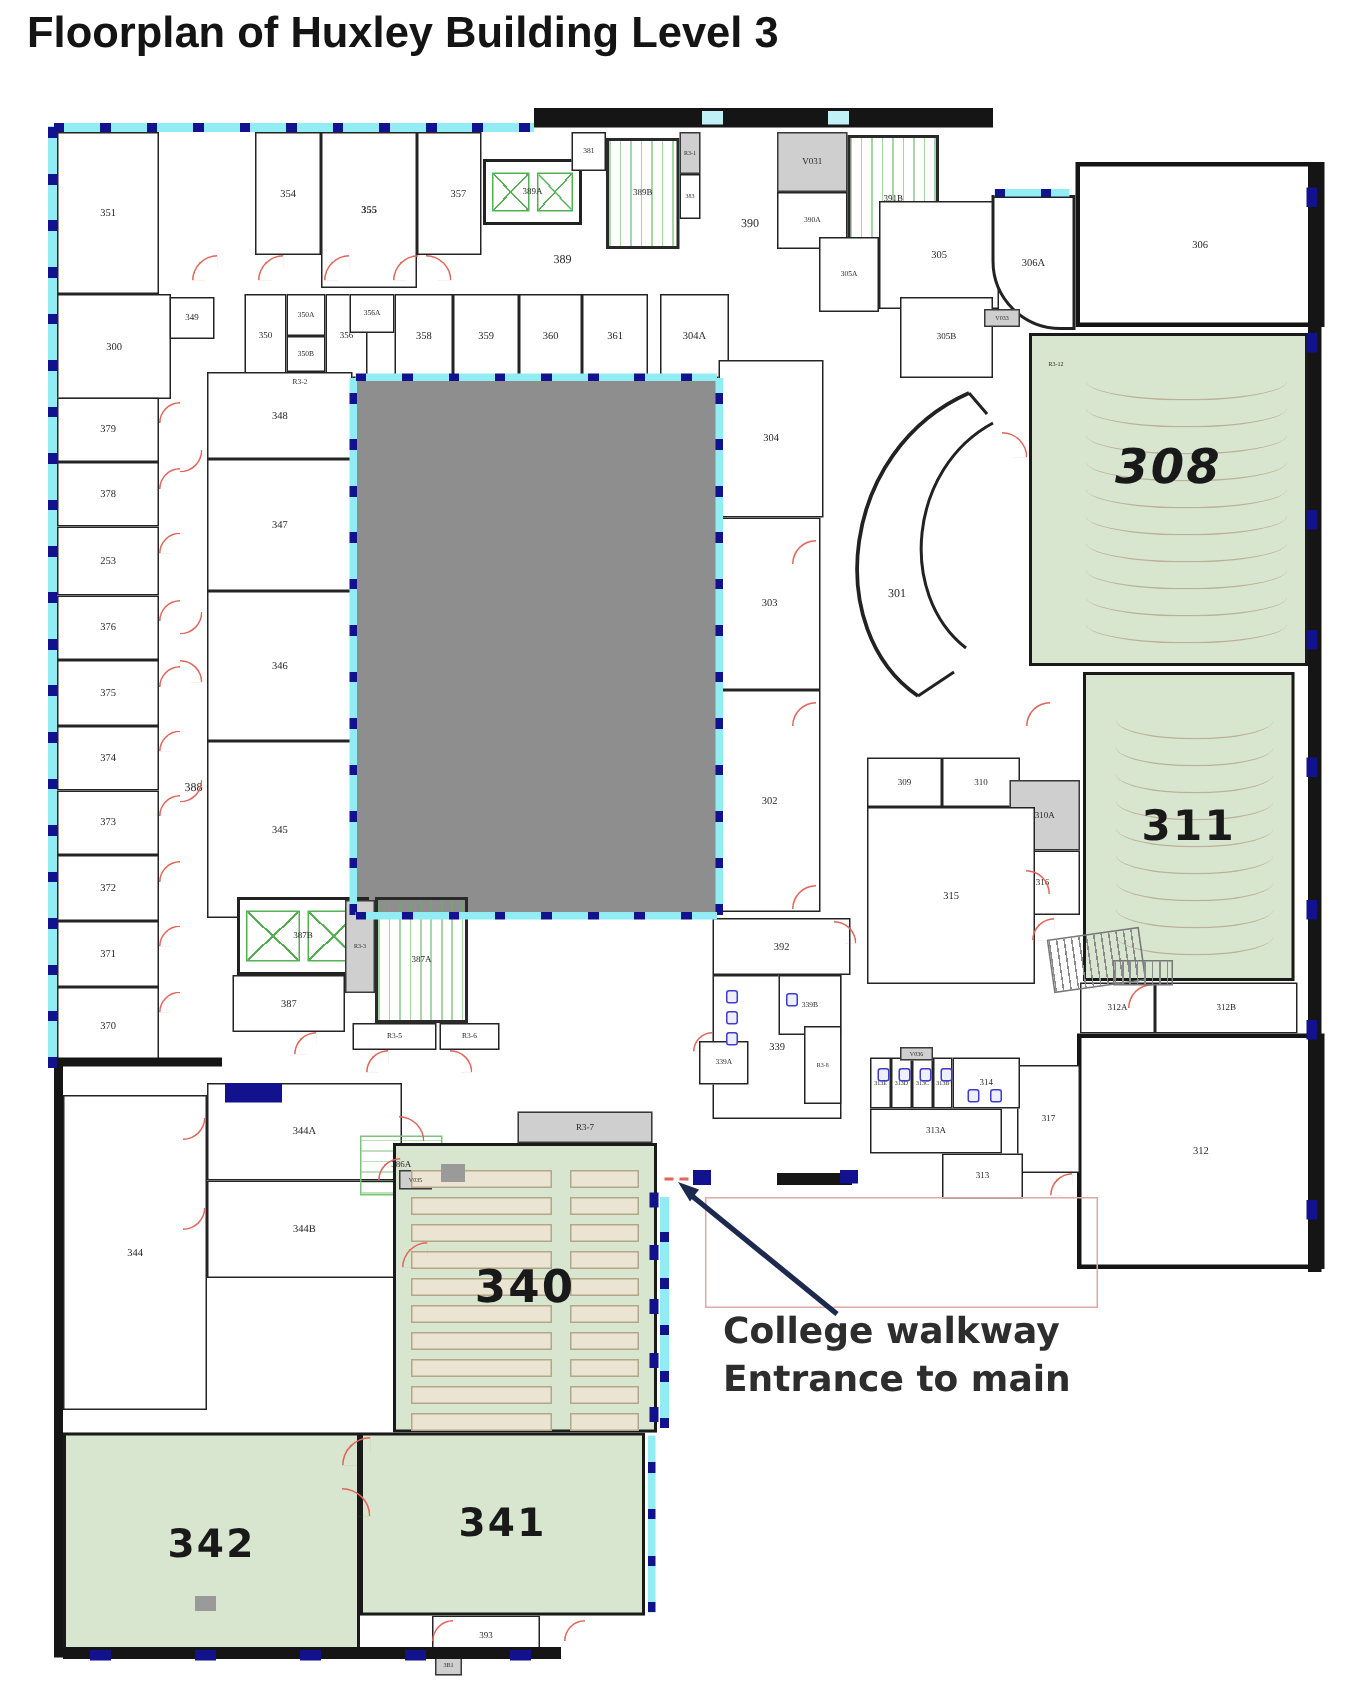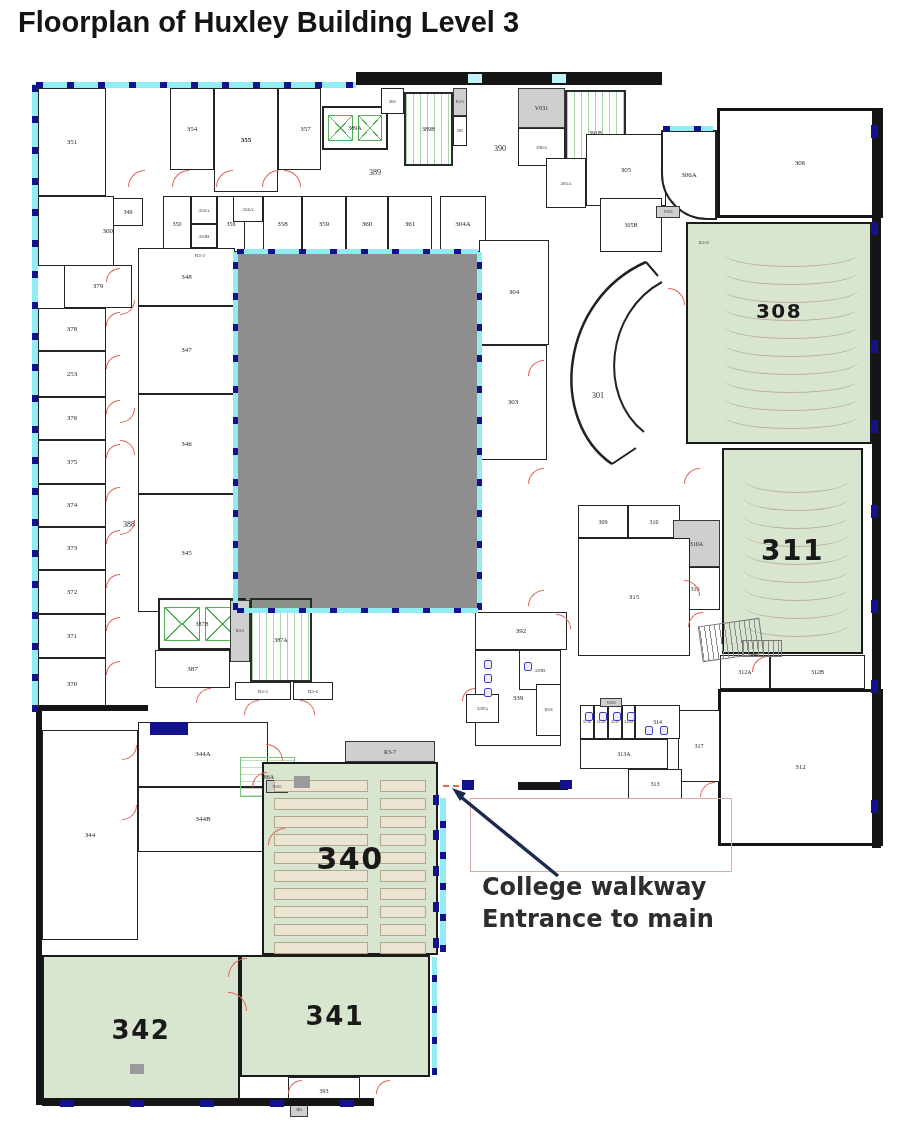--- a/index.html
+++ b/index.html
@@ -54,21 +54,21 @@
 
   <div id="plan">
 
     <div class="pinkrect"></div>
     <div class="entrydash"></div>
     <div class="graybox" style="left:294px;top:776px;width:16px;height:12px;"></div>
     <div class="graybox" style="left:130px;top:1064px;width:14px;height:10px;"></div>
   <div class="fp room" style="left: 38px; top: 88px; width: 68px; height: 108px;">
         <span class="rlabel">351</span>
       </div>
-      <div class="fp room" style="left: 38px; top: 196px; width: 76px; height: 70px; justify-content: flex-end;">
+      <div class="fp room" style="left: 38px; top: 196px; width: 76px; height: 70px;">
         <span class="rlabel">300</span>
       </div>
       <div class="fp room" style="left: 170px; top: 88px; width: 44px; height: 82px;">
         <span class="rlabel">354</span>
       </div>
       <div class="fp room" style="left: 214px; top: 88px; width: 64px; height: 104px; font-weight: bold;">
         <span class="rlabel">355</span>
       </div>
       <div class="fp room" style="left: 278px; top: 88px; width: 43px; height: 82px; padding-left: 12px;">
         <span class="rlabel">357</span>
@@ -155,21 +155,21 @@
       </div>
       <div class="fp room" style="left: 600px; top: 198px; width: 62px; height: 54px;">
         <span class="rlabel" style="font-size: 6px;">305B</span>
       </div>
       <div class="fp riser" style="left: 656px; top: 206px; width: 24px; height: 12px;">
         <span class="rlabel" style="font-size: 4px;">V033</span>
       </div>
       <div class="fp riser" style="left: 686px; top: 230px; width: 36px; height: 26px;">
         <span class="rlabel" style="font-size: 4px;">R3-12</span>
       </div>
-      <div class="fp room" style="left: 38px; top: 265px; width: 68px; height: 43px; margin-left: 26px;">
+      <div class="fp room" style="left: 38px; top: 265px; width: 68px; height: 43px;">
         <span class="rlabel">379</span>
       </div>
       <div class="fp room" style="left: 38px; top: 308px; width: 68px; height: 43px;">
         <span class="rlabel">378</span>
       </div>
       <div class="fp room" style="left: 38px; top: 351px; width: 68px; height: 46px;">
         <span class="rlabel">253</span>
       </div>
       <div class="fp room" style="left: 38px; top: 397px; width: 68px; height: 43px;">
         <span class="rlabel">376</span>
@@ -207,25 +207,28 @@
       <div class="fp room" style="left: 138px; top: 494px; width: 97px; height: 118px;">
         <span class="rlabel">345</span>
       </div>
       <div class="fp void" style="left: 237px; top: 252px; width: 241px; height: 358px;"></div>
       <div class="fp room" style="left: 479px; top: 240px; width: 70px; height: 105px;">
         <span class="rlabel">304</span>
       </div>
       <div class="fp room" style="left: 479px; top: 345px; width: 68px; height: 115px;">
         <span class="rlabel">303</span>
       </div>
+      <div class="fp room" style="left: 479px; top: 460px; width: 68px; height: 148px;">
+        <span class="rlabel">302</span>
+      </div>
       <div class="fp label" style="left: 580px; top: 388px; width: 36px; height: 16px;">
         <span class="rlabel">301</span>
       </div>
       <div class="fp lecture" style="left: 686px; top: 222px; width: 186px; height: 222px;">
-        <span class="rlabel" style="font-size: 20px; transform: translateY(-22px);">308</span>
+        <span class="rlabel" style="font-size: 32px; transform: translateY(-22px); font-style: italic;">308</span>
         <div class="arc-row" style="left: 36px; right: 12px; top: 28px; height: 14px;"></div>
         <div class="arc-row" style="left: 36px; right: 12px; top: 46px; height: 14px;"></div>
         <div class="arc-row" style="left: 36px; right: 12px; top: 64px; height: 14px;"></div>
         <div class="arc-row" style="left: 36px; right: 12px; top: 82px; height: 14px;"></div>
         <div class="arc-row" style="left: 36px; right: 12px; top: 100px; height: 14px;"></div>
         <div class="arc-row" style="left: 36px; right: 12px; top: 118px; height: 14px;"></div>
         <div class="arc-row" style="left: 36px; right: 12px; top: 136px; height: 14px;"></div>
         <div class="arc-row" style="left: 36px; right: 12px; top: 154px; height: 14px;"></div>
         <div class="arc-row" style="left: 36px; right: 12px; top: 172px; height: 14px;"></div>
         <div class="arc-row" style="left: 36px; right: 12px; top: 190px; height: 14px;"></div>

